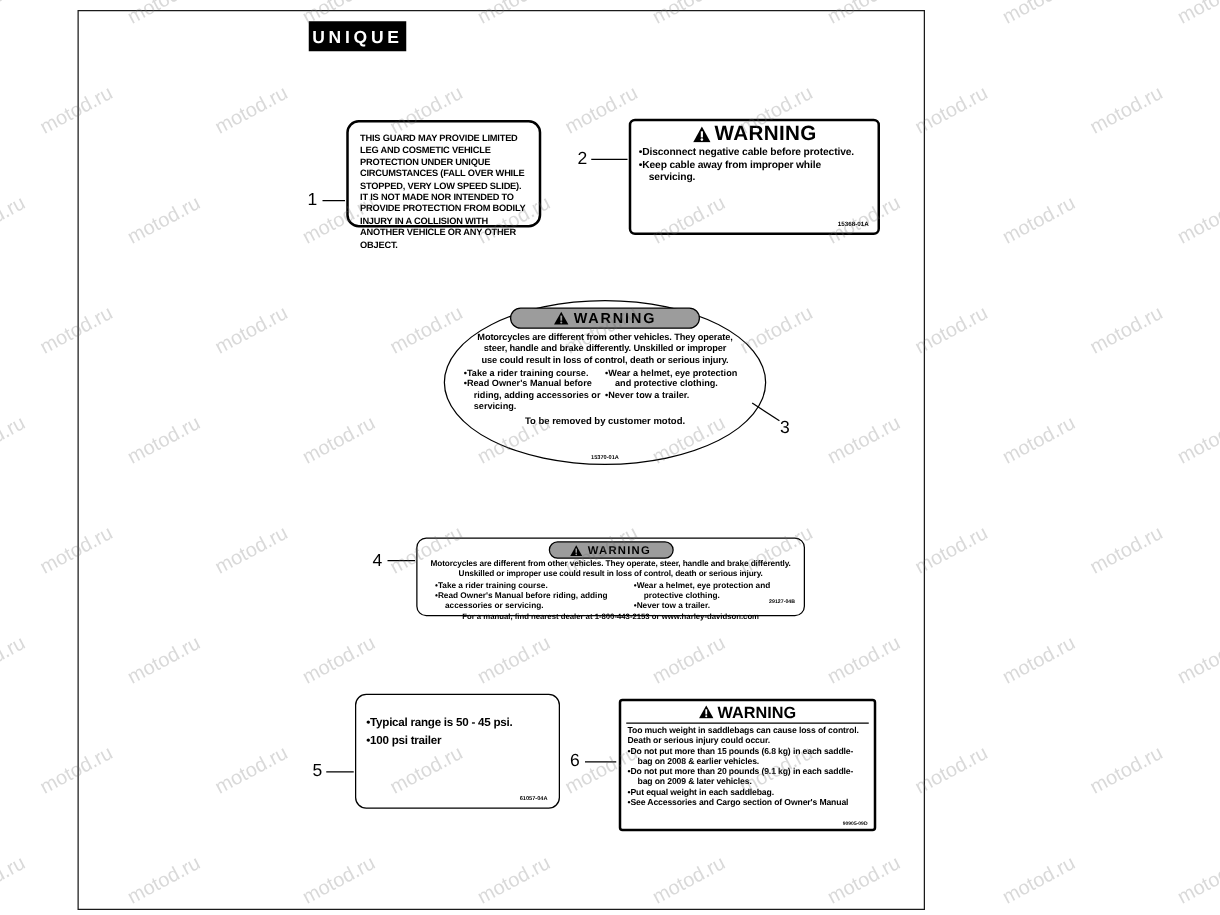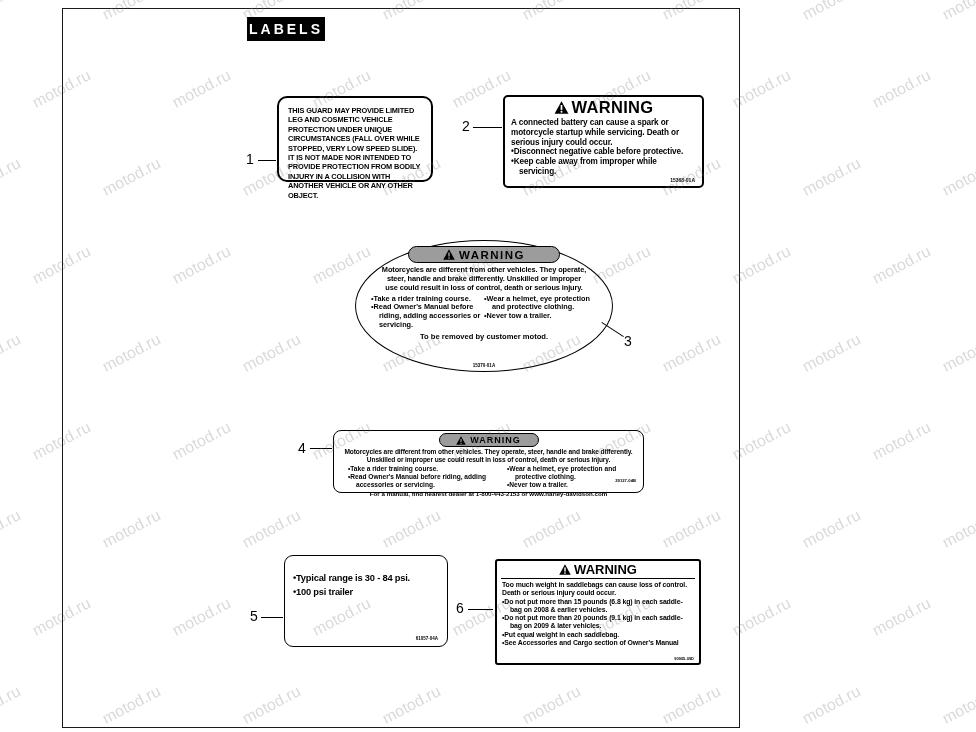--- a/index.html
+++ b/index.html
@@ -70,40 +70,39 @@
   .co-num{position:absolute;font-size:14px;color:#000;font-weight:normal;}
   .co-line{position:absolute;border-top:1.4px solid #000;}
   
   #wm-layer{position:absolute;left:0;top:0;width:976px;height:732px;pointer-events:none;z-index:50;}
   .wm{position:absolute;color:rgba(110,110,110,0.26);font-size:16px;transform:rotate(-28deg);white-space:nowrap;}
 </style>
 </head>
 <body>
 
 <div class="frame"></div>
-<div class="title-box">LABELS</div>
+<div class="title-box">UNIQUE</div>
 
 <div class="label label1">
   <span>THIS GUARD MAY PROVIDE LIMITED LEG AND COSMETIC VEHICLE PROTECTION UNDER UNIQUE CIRCUMSTANCES (FALL OVER WHILE STOPPED, VERY LOW SPEED SLIDE). IT IS NOT MADE NOR INTENDED TO PROVIDE PROTECTION FROM BODILY INJURY IN A COLLISION WITH ANOTHER VEHICLE OR ANY OTHER OBJECT.</span>
 </div>
 <span class="co-num" style="left:246px;top:151px;">1</span>
 <div class="co-line" style="left:258px;top:160px;width:18px;"></div>
 
 <div class="label label2">
   <div class="warn-head">
     <span class="tri" style="width:15px;height:13px;">
       <svg viewBox="0 0 100 90">
           <path d="M50 2 L98 88 L2 88 Z" fill="#000"></path>
           <rect x="44" y="28" width="12" height="34" fill="#fff"></rect>
           <circle cx="50" cy="74" r="7" fill="#fff"></circle>
         </svg>
     </span>
     <span>WARNING</span>
   </div>
-  <div class="body">A connected battery can cause a spark or motorcycle startup while servicing. Death or serious injury could occur.</div>
   <div class="bl">Disconnect negative cable before protective.</div>
   <div class="bl">Keep cable away from improper while servicing.</div>
   <span class="pn">15368-01A</span>
 </div>
 <span class="co-num" style="left:462px;top:118px;">2</span>
 <div class="co-line" style="left:473px;top:127px;width:29px;"></div>
 
 <div class="label label3">
   <div class="pill">
     <span class="tri" style="width:12px;height:11px;">
@@ -155,21 +154,21 @@
     </div>
   </div>
   <div class="footer">For a manual, find nearest dealer at 1-800-443-2153 or www.harley-davidson.com</div>
   <span class="pn">29127-04B</span>
 </div>
 <span class="co-num" style="left:298px;top:440px;">4</span>
 <div class="co-line" style="left:310px;top:448px;width:22px;"></div>
 
 <div class="label label5">
   <div class="bullets">
-    <div class="bl">Typical range is 30 - 84 psi.</div>
+    <div class="bl">Typical range is 50 - 45 psi.</div>
     <div class="bl">100 psi trailer</div>
   </div>
   <span class="pn">61057-04A</span>
 </div>
 <span class="co-num" style="left:250px;top:608px;">5</span>
 <div class="co-line" style="left:261px;top:617px;width:22px;"></div>
 
 <div class="label label6">
   <div class="warn-head">
     <span class="tri" style="width:12px;height:11px;">

